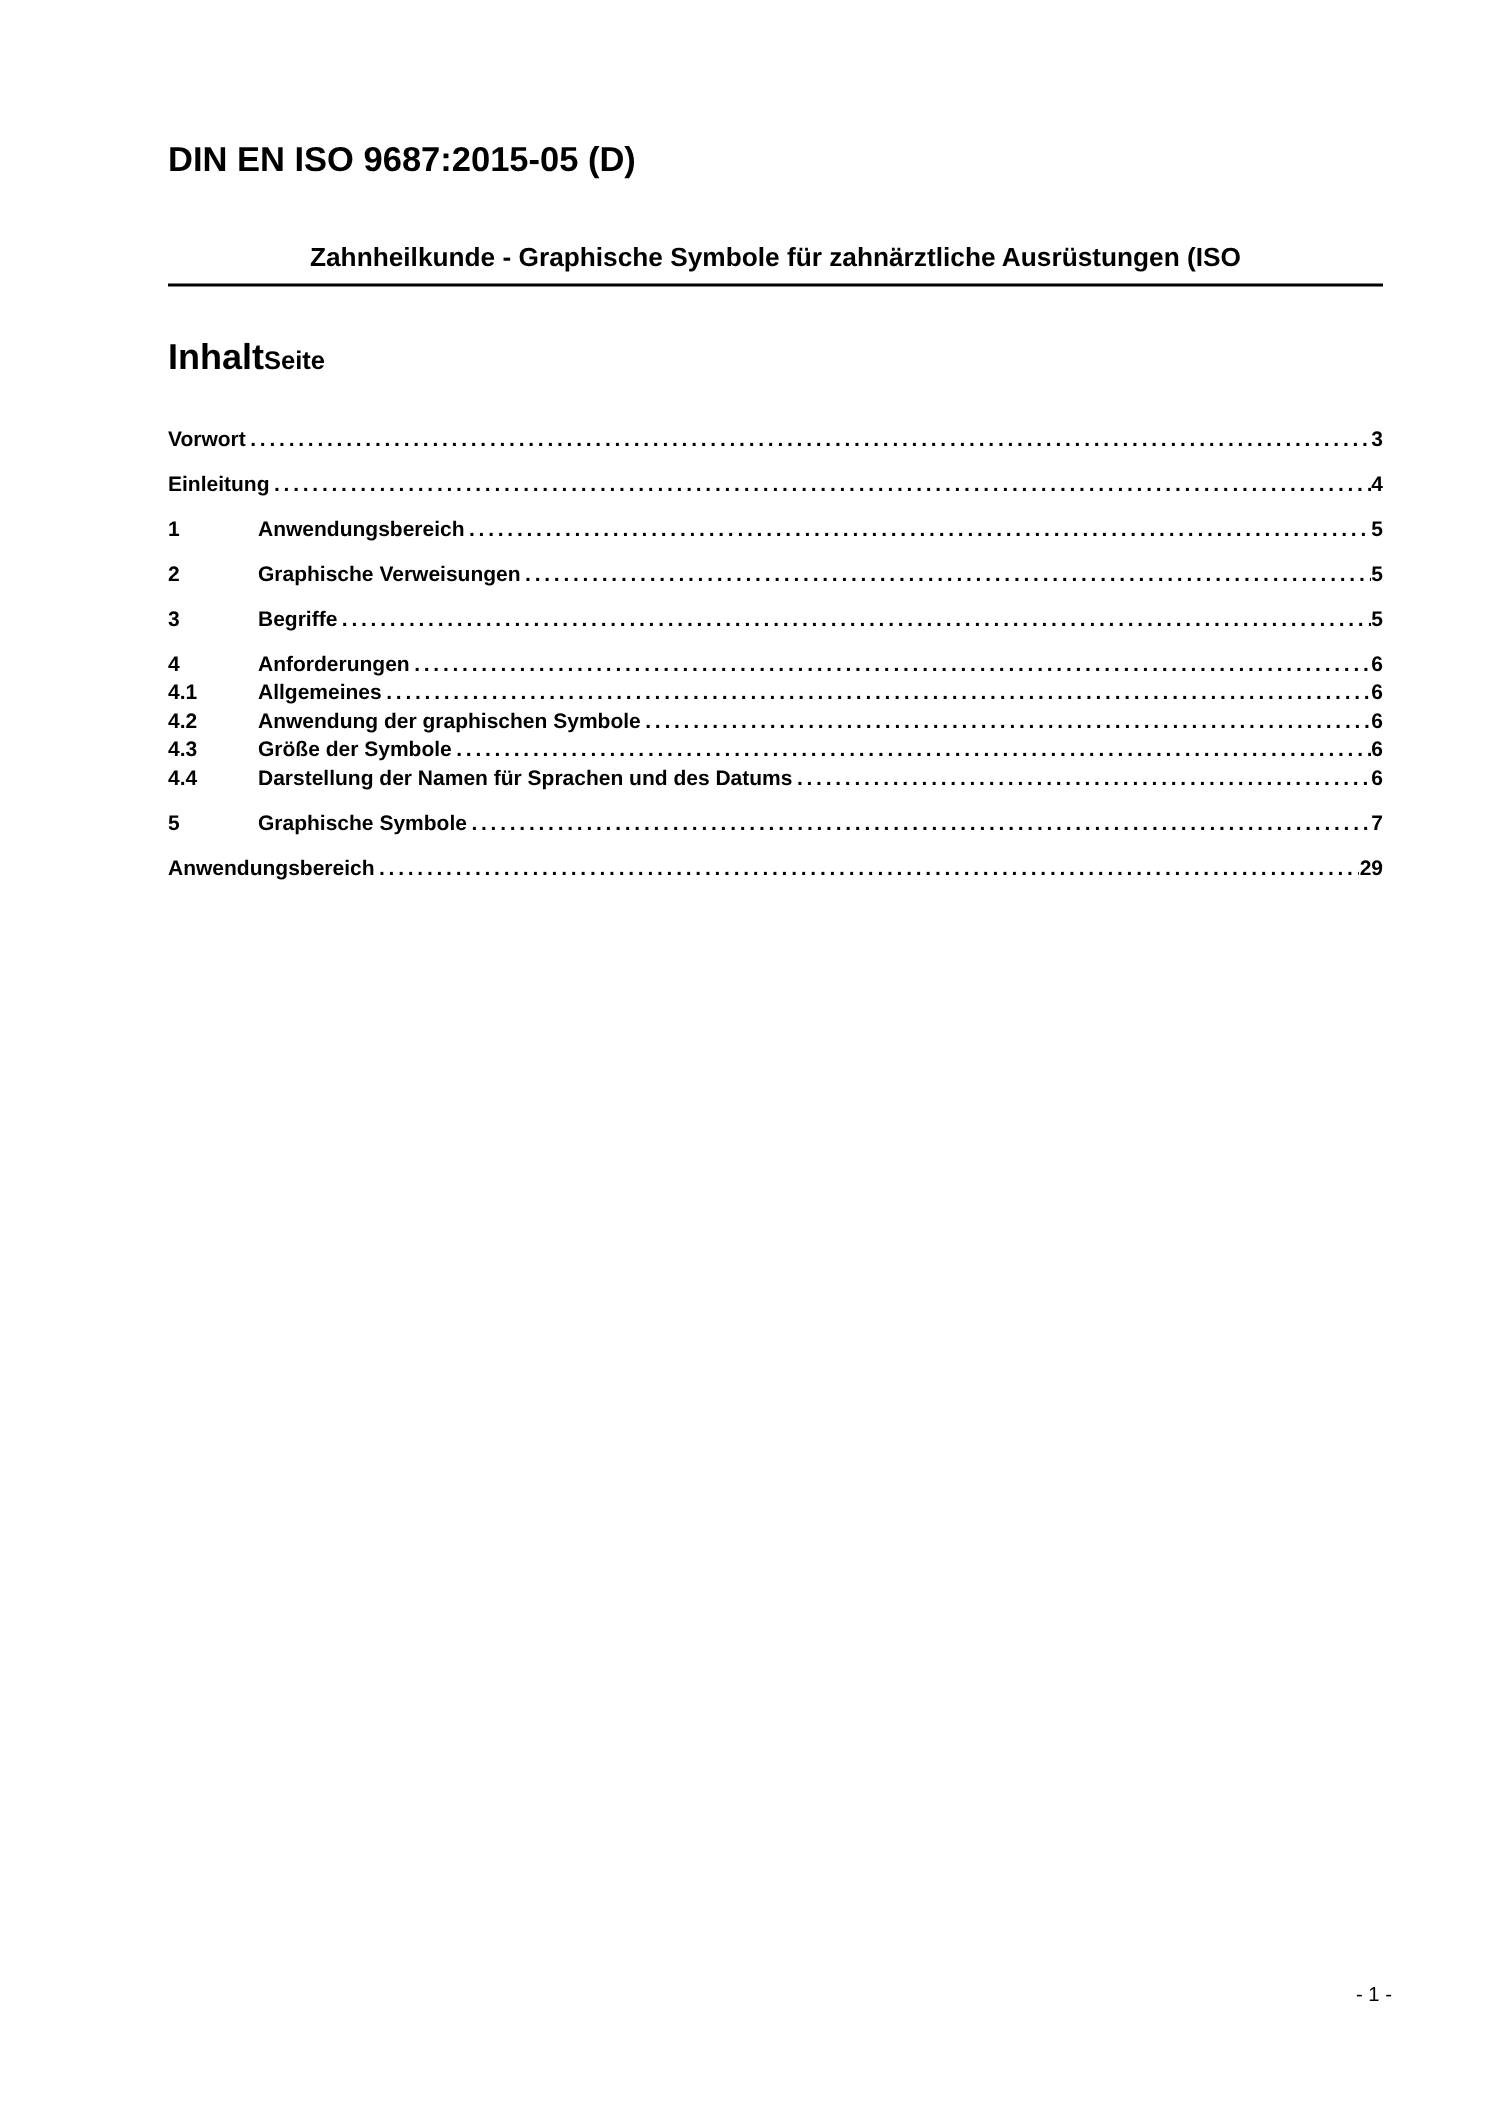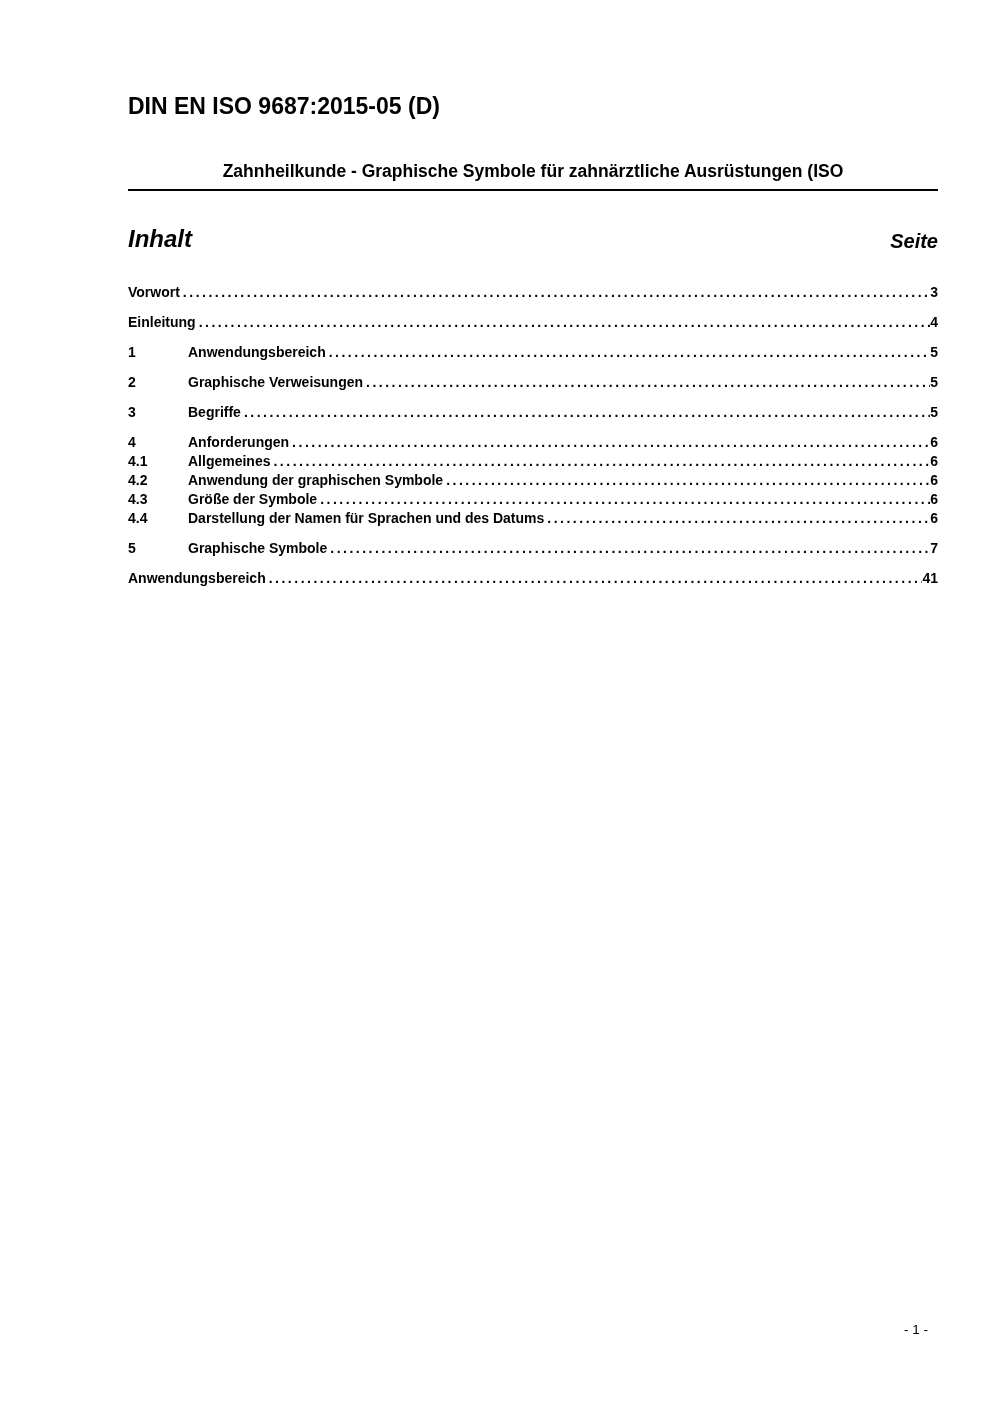--- a/index.html
+++ b/index.html
@@ -10,21 +10,21 @@
   body {
     position: relative;
     width: 992px;
     height: 1403px;
     color: #000000;
     font-family: "Liberation Sans", sans-serif;
     overflow: hidden;
   }
   .content {
     position: absolute;
-    left: 128px;
+    left: 112px;
     top: 0;
     width: 810px;
   }
   .doc-title {
     margin: 93px 0 0 0;
     font-size: 23px;
     line-height: 27px;
     font-weight: bold;
   }
   .doc-subtitle {
@@ -35,31 +35,30 @@
     text-align: center;
   }
   .subtitle-rule {
     border: 0;
     border-top: 2px solid #000000;
     margin: 6px 0 0 0;
   }
   .toc-header {
     margin-top: 34px;
     display: flex;
-    justify-content: space-between;
+    justify-content: flex-start;
     align-items: flex-end;
-    font-style: italic;
   }
   .toc-heading {
     font-size: 24px;
     line-height: 28px;
     font-weight: bold;
   }
   .toc-page-label {
-    font-size: 20px;
+    font-size: 17px;
     line-height: 18px;
     font-weight: bold;
     margin-bottom: 3px;
   }
   .toc-list {
     margin-top: 30px;
     font-size: 14px;
     font-weight: bold;
   }
   .toc-row {
@@ -182,19 +181,19 @@
       </div>
       <div class="toc-row major">
         <span class="toc-num">5</span>
         <span class="toc-title">Graphische Symbole</span>
         <span class="toc-dots"></span>
         <span class="toc-page">7</span>
       </div>
       <div class="toc-row major">
         <span class="toc-title">Anwendungsbereich</span>
         <span class="toc-dots"></span>
-        <span class="toc-page">41</span>
+        <span class="toc-page">29</span>
       </div>
     </div>
 
 </div>
 
 <div class="page-footer">- 1 -</div>
 
 </body></html>

